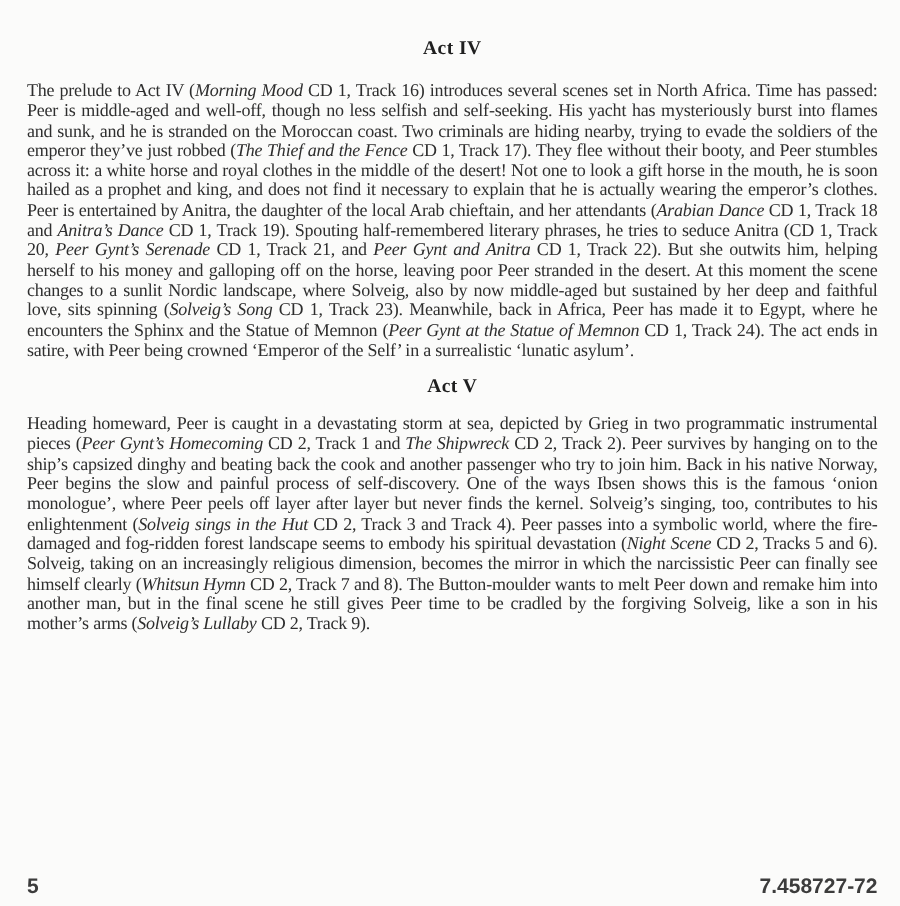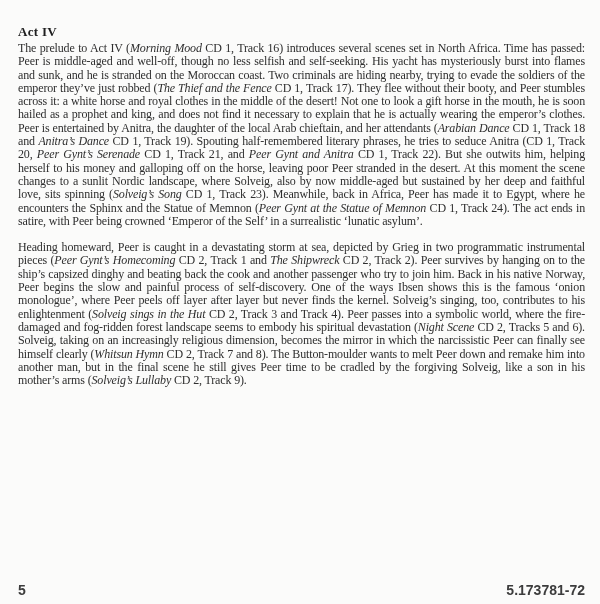--- a/index.html
+++ b/index.html
@@ -18,29 +18,30 @@
     font-family: "Liberation Serif", serif;
     overflow: hidden;
   }
   .act-heading {
     font-size: 13px;
     line-height: 13px;
     font-weight: bold;
     color: #1f1f1f;
     letter-spacing: 0.3px;
     margin: 0;
+    text-align: center;
   }
   .act-heading.first {
     margin-top: 25px;
   }
   .act-heading.second {
     margin-top: 10px;
   }
   .body-text {
-    margin: 4px 0 0 0;
+    margin: 16px 0 0 0;
     font-size: 12px;
     line-height: 13.3px;
     letter-spacing: -0.15px;
     text-align: justify;
     color: #2e2e2e;
   }
   .body-text.second {
     margin-top: 13px;
     font-family: Liberation Serif, serif;
   }
@@ -66,17 +67,18 @@
     color: #3c3c3c;
   }
 </style>
 </head>
 <body>
 
 <div class="page">
   <h2 class="act-heading first">Act IV</h2>
   <p class="body-text"><span>The prelude to Act IV (</span><em>Morning Mood</em><span> CD 1, Track 16) introduces several scenes set in North Africa. Time has passed: Peer is middle-aged and well-off, though no less selfish and self-seeking. His yacht has mysteriously burst into flames and sunk, and he is stranded on the Moroccan coast. Two criminals are hiding nearby, trying to evade the soldiers of the emperor they’ve just robbed (</span><em>The Thief and the Fence</em><span> CD 1, Track 17). They flee without their booty, and Peer stumbles across it: a white horse and royal clothes in the middle of the desert! Not one to look a gift horse in the mouth, he is soon hailed as a prophet and king, and does not find it necessary to explain that he is actually wearing the emperor’s clothes. Peer is entertained by Anitra, the daughter of the local Arab chieftain, and her attendants (</span><em>Arabian Dance</em><span> CD 1, Track 18 and </span><em>Anitra’s Dance</em><span> CD 1, Track 19). Spouting half-remembered literary phrases, he tries to seduce Anitra (CD 1, Track 20, </span><em>Peer Gynt’s Serenade</em><span> CD 1, Track 21, and </span><em>Peer Gynt and Anitra</em><span> CD 1, Track 22). But she outwits him, helping herself to his money and galloping off on the horse, leaving poor Peer stranded in the desert. At this moment the scene changes to a sunlit Nordic landscape, where Solveig, also by now middle-aged but sustained by her deep and faithful love, sits spinning (</span><em>Solveig’s Song</em><span> CD 1, Track 23). Meanwhile, back in Africa, Peer has made it to Egypt, where he encounters the Sphinx and the Statue of Memnon (</span><em>Peer Gynt at the Statue of Memnon</em><span> CD 1, Track 24). The act ends in satire, with Peer being crowned ‘Emperor of the Self’ in a surrealistic ‘lunatic asylum’.</span></p>
 
+  <h2 class="act-heading second">Act V</h2>
   <p class="body-text second"><span>Heading homeward, Peer is caught in a devastating storm at sea, depicted by Grieg in two programmatic instrumental pieces (</span><em>Peer Gynt’s Homecoming</em><span> CD 2, Track 1 and </span><em>The Shipwreck</em><span> CD 2, Track 2). Peer survives by hanging on to the ship’s capsized dinghy and beating back the cook and another passenger who try to join him. Back in his native Norway, Peer begins the slow and painful process of self-discovery. One of the ways Ibsen shows this is the famous ‘onion monologue’, where Peer peels off layer after layer but never finds the kernel. Solveig’s singing, too, contributes to his enlightenment (</span><em>Solveig sings in the Hut</em><span> CD 2, Track 3 and Track 4). Peer passes into a symbolic world, where the fire-damaged and fog-ridden forest landscape seems to embody his spiritual devastation (</span><em>Night Scene</em><span> CD 2, Tracks 5 and 6). Solveig, taking on an increasingly religious dimension, becomes the mirror in which the narcissistic Peer can finally see himself clearly (</span><em>Whitsun Hymn</em><span> CD 2, Track 7 and 8). The Button-moulder wants to melt Peer down and remake him into another man, but in the final scene he still gives Peer time to be cradled by the forgiving Solveig, like a son in his mother’s arms (</span><em>Solveig’s Lullaby</em><span> CD 2, Track 9).</span></p>
 
   <div class="page-number">5</div>
-  <div class="catalog-number">5.173781-72</div>
+  <div class="catalog-number">7.458727-72</div>
 </div>
 
 </body></html>

